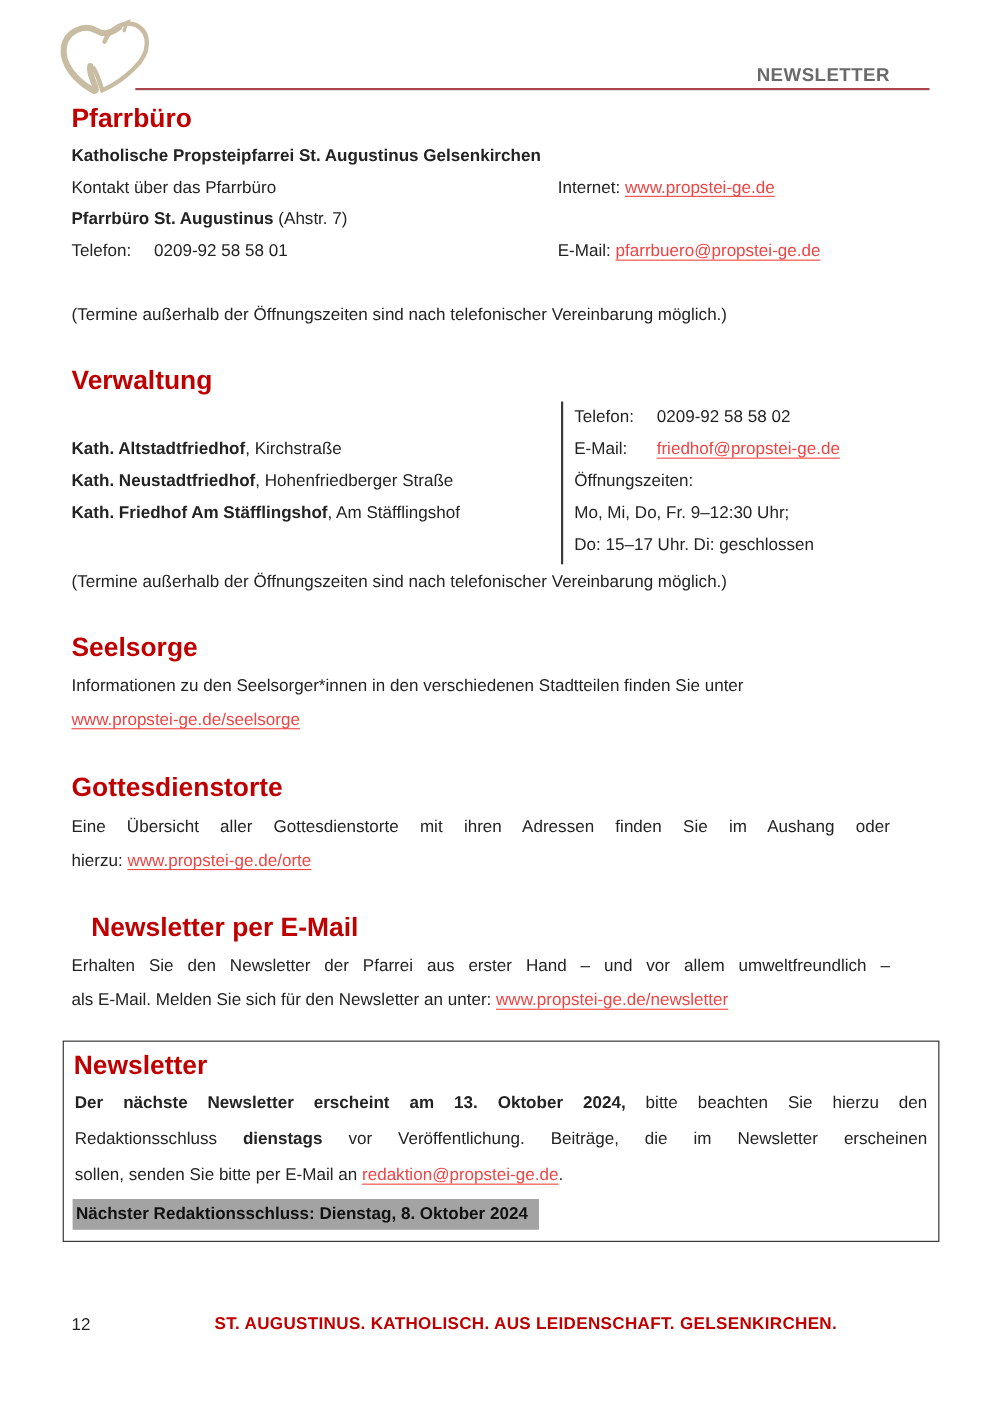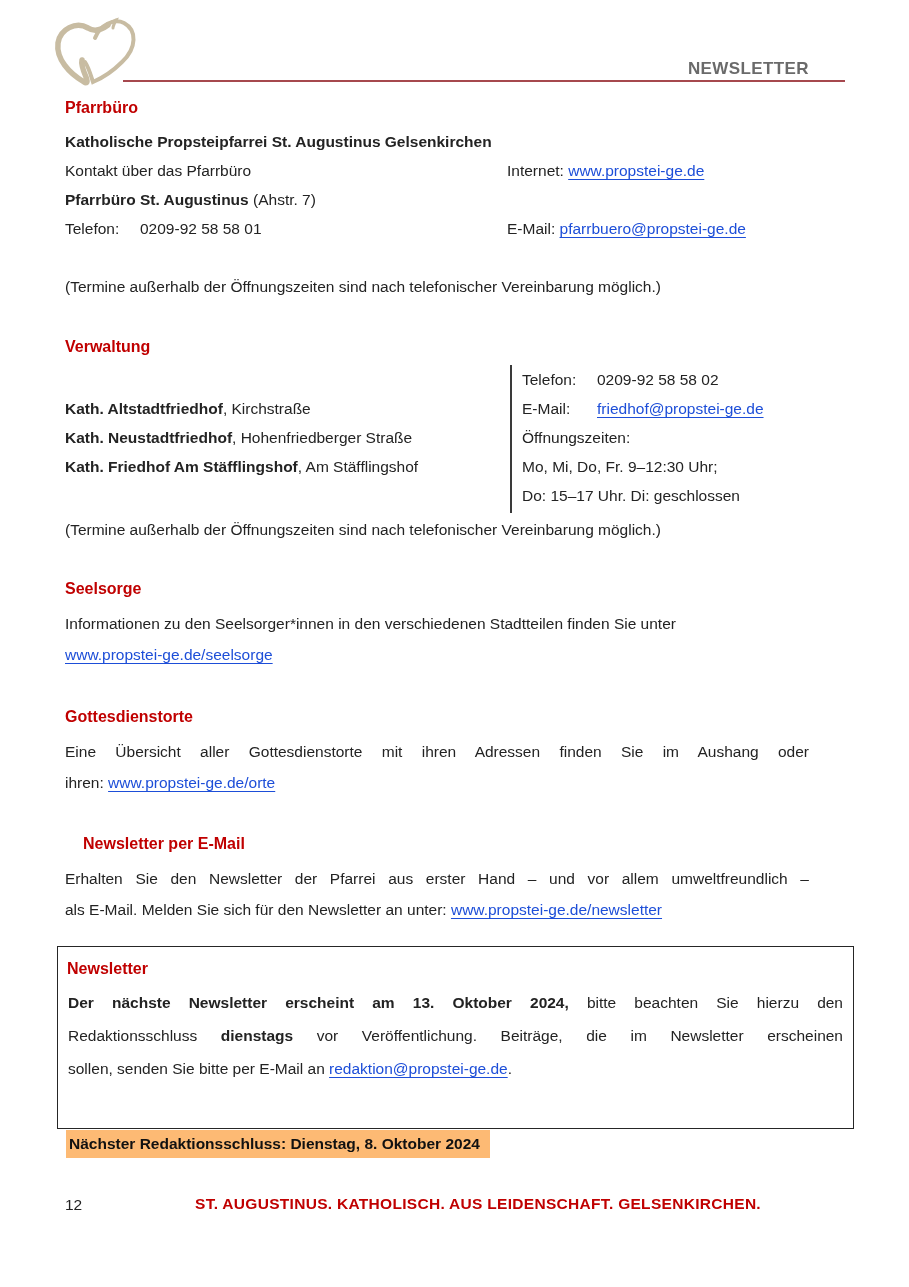--- a/index.html
+++ b/index.html
@@ -8,41 +8,41 @@
     width:873px;height:1287px;
     background:#ffffff;
     font-family:"Liberation Sans", sans-serif;
     color:#222222;
     overflow:hidden;
   }
   .abs{position:absolute;}
   .body-text{font-size:15.5px;line-height:22px;color:#232323;white-space:nowrap;}
   .row{left:65px;right:64px;height:24px;}
   .sec-heading{
-    font-size:16px;font-weight:700;color:#C00000;line-height:24px;white-space:nowrap;
+    font-size:24px;font-weight:700;color:#C00000;line-height:24px;white-space:nowrap;
   }
   .bold{font-weight:700;}
-  a.link{color:#1d4ed8;text-decoration:underline;text-underline-offset:3px;}
+  a.link{color:#ef4444;text-decoration:underline;text-underline-offset:3px;}
   .right-col{position:absolute;left:442px;top:0;}
   .label-fixed{display:inline-block;width:75px;}
   .justify{
     white-space:normal;text-align:justify;text-align-last:justify;
   }
   .header-label{
     font-size:17px;font-weight:700;color:#6A6A6A;letter-spacing:0.4px;white-space:nowrap;
   }
   .header-rule{background:#A6484E;height:2px;}
   .v-divider{width:2px;background:#3a3a3a;}
   .nl-box{
     border:1.5px solid #262626;background:#ffffff;
   }
   .nl-box .inner-line{position:absolute;left:10px;right:10px;height:24px;}
   .highlight{
-    display:inline-block;background:#fdba74;color:#111111;font-weight:700;
-    font-size:15.5px;line-height:22px;padding:3px 10px 3px 3px;white-space:nowrap;margin-top:40px;
+    display:inline-block;background:#a3a3a3;color:#111111;font-weight:700;
+    font-size:15.5px;line-height:22px;padding:3px 10px 3px 3px;white-space:nowrap;
   }
   .footer-num{font-size:15.5px;color:#232323;}
   .footer-motto{
     font-size:15.5px;font-weight:700;color:#C00000;letter-spacing:0.3px;white-space:nowrap;margin-left:28px;
   }
 </style>
 </head>
 <body>
 
 <div class="page">
@@ -109,21 +109,21 @@
 
   <div class="abs sec-heading" style="left:65px;top:577px;">Seelsorge</div>
   <div class="abs row body-text" style="top:613px;">Informationen zu den Seelsorger*innen in den verschiedenen Stadtteilen finden Sie unter</div>
   <div class="abs row body-text" style="top:644px;">
     <a class="link" href="#">www.propstei-ge.de/seelsorge</a>
   </div>
 
   <div class="abs sec-heading" style="left:65px;top:705px;">Gottesdienstorte</div>
   <div class="abs row body-text justify" style="top:741px;">Eine Übersicht aller Gottesdienstorte mit ihren Adressen finden Sie im Aushang oder</div>
   <div class="abs row body-text" style="top:772px;">
-    <span>ihren: </span><a class="link" href="#">www.propstei-ge.de/orte</a>
+    <span>hierzu: </span><a class="link" href="#">www.propstei-ge.de/orte</a>
   </div>
 
   <div class="abs sec-heading" style="left:83px;top:832px;">Newsletter per E-Mail</div>
   <div class="abs row body-text justify" style="top:868px;">Erhalten Sie den Newsletter der Pfarrei aus erster Hand – und vor allem umweltfreundlich –</div>
   <div class="abs row body-text" style="top:899px;">
     <span>als E-Mail. Melden Sie sich für den Newsletter an unter: </span><a class="link" href="#">www.propstei-ge.de/newsletter</a>
   </div>
 
   <div class="abs nl-box" style="left:57px;top:946px;width:795px;height:181px;">
     <div class="abs sec-heading" style="left:9px;top:10px;">Newsletter</div>

